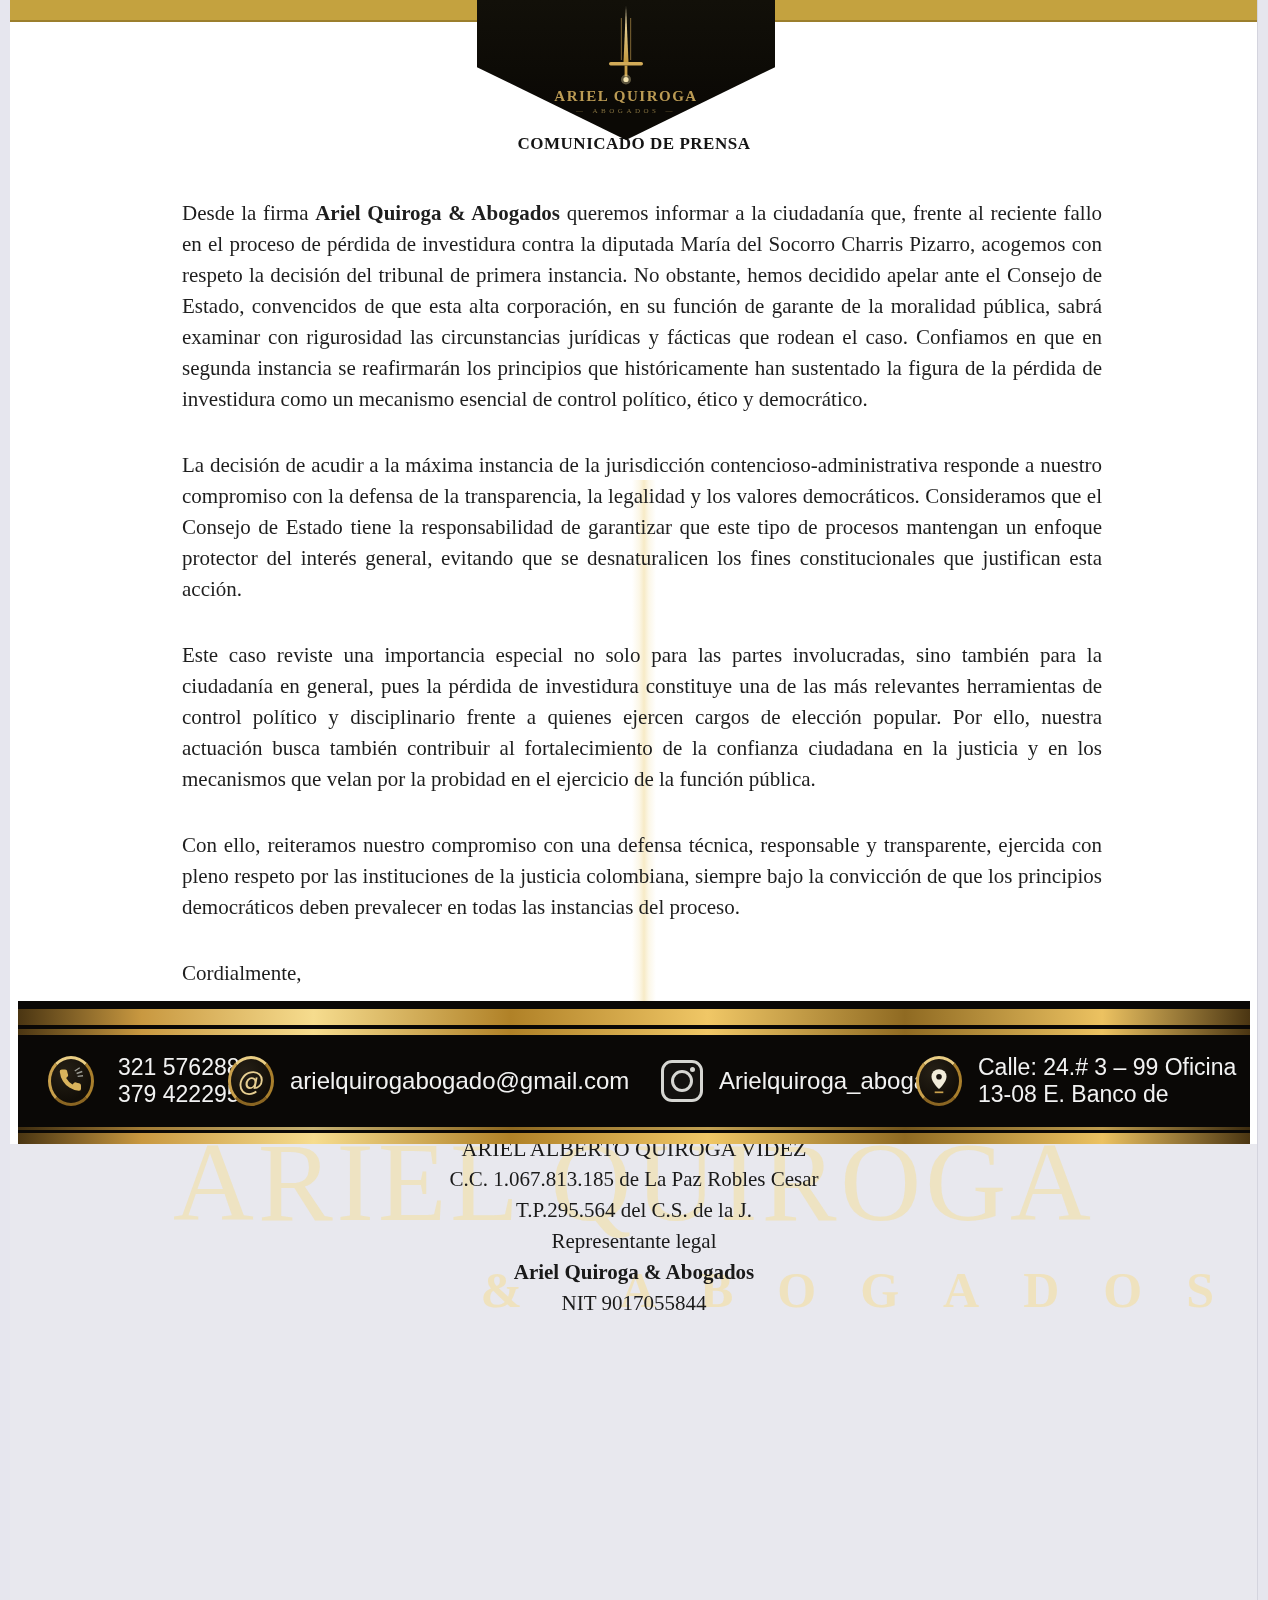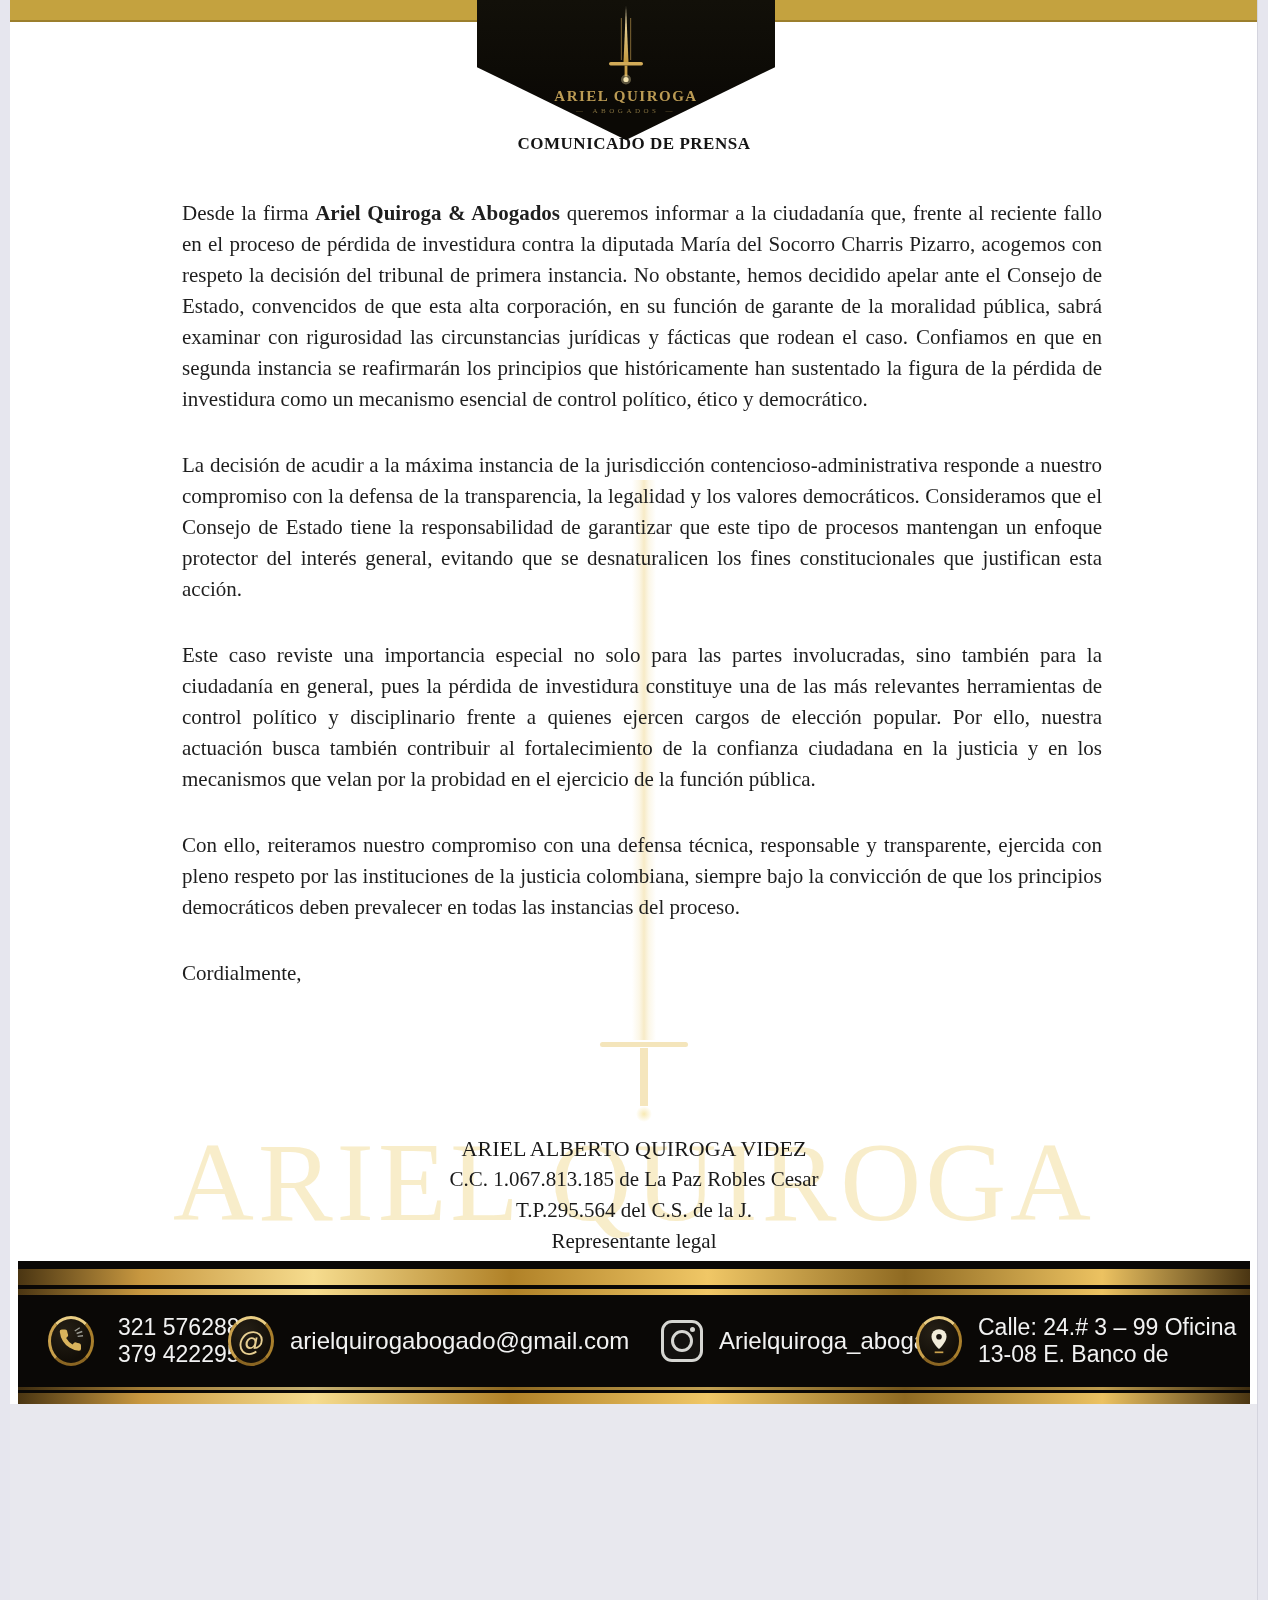--- a/index.html
+++ b/index.html
@@ -3,21 +3,21 @@
 <meta charset="utf-8">
 <style>
   html,body{margin:0;padding:0;}
   body{
     width:1268px;height:1600px;
     background:#e8e8ee;
     font-family:"Liberation Serif", serif;
     position:relative;overflow:hidden;
   }
   .page{
-    position:absolute;left:10px;top:0;width:1248px;height:1404px;
+    position:absolute;left:10px;top:0;width:1248px;height:1144px;
     background:#ffffff;
   }
   .edge{position:absolute;top:0;bottom:0;width:10px;background:#e6e6ee;z-index:9;}
   .edge.left{left:0;}
   .edge.right{right:0;border-left:1px solid #d4d4de;}
 
   
   .topbar{
     position:absolute;left:0;top:0;width:100%;height:20px;
     background:#c4a23f;border-bottom:2px solid #9c7f2d;z-index:2;

